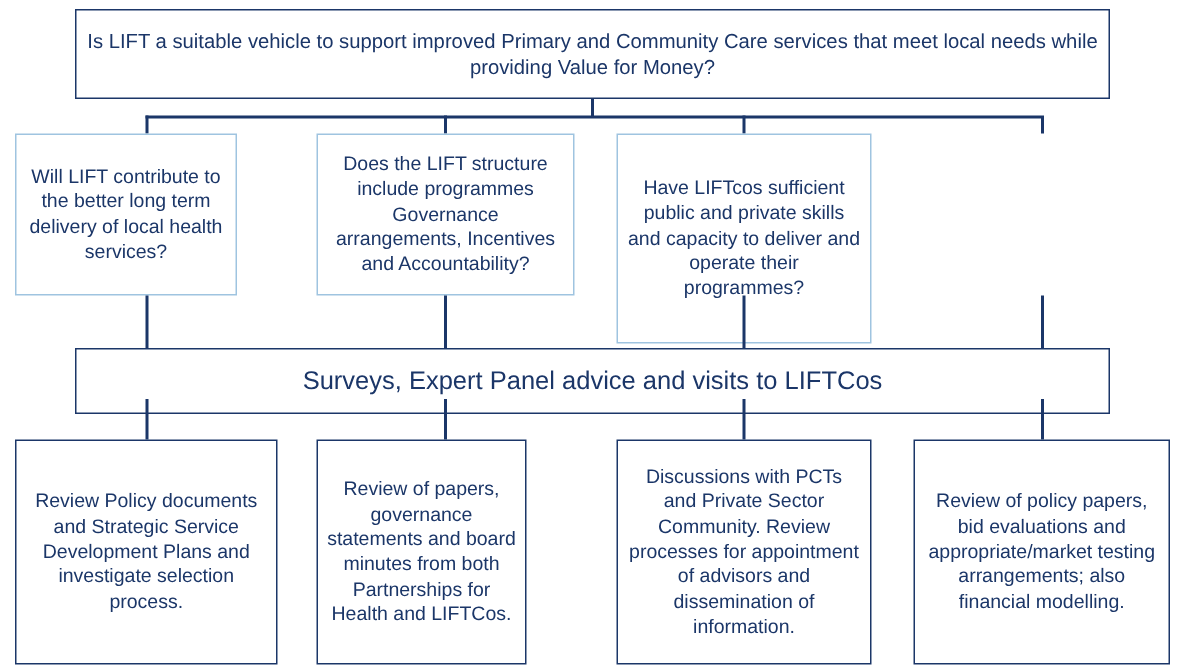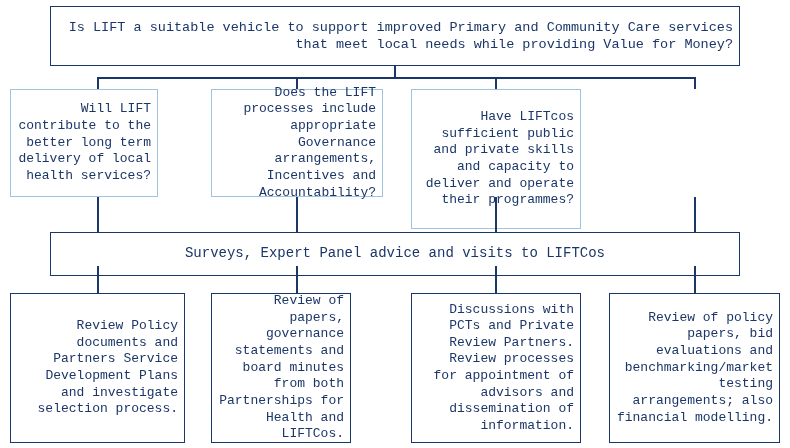--- a/index.html
+++ b/index.html
@@ -18,39 +18,38 @@
     position: relative;
     width: 790px;
     height: 448px;
   }
   .box {
     position: absolute;
     box-sizing: border-box;
     display: flex;
     align-items: center;
     justify-content: center;
-    text-align: right;
+    text-align: center;
     color: #1b3668;
     line-height: 1.28;
     padding: 21px 6px;
-    font-family: Liberation Mono, monospace;
   }
   .box .txt {
     display: block;
     white-space: pre-line;
   }
   
   .top-box {
     border: 1.5px solid #1b3668;
     font-size: 13.5px;
   }
   
   .band-box {
     border: 1.5px solid #1b3668;
-    font-size: 14px;
+    font-size: 17px;
   }
   
   .q-box {
     border: 1.5px solid #9fc4e0;
     font-size: 13px;
   }
   
   .m-box {
     border: 1.5px solid #1b3668;
     font-size: 13px;
@@ -75,46 +74,46 @@
   <div class="conn conn-h" style="left:97px; top:77px; width:597px;"></div>
   <div class="conn conn-v" style="left:97px; top:77px; height:12px;"></div>
   <div class="conn conn-v" style="left:296px; top:77px; height:12px;"></div>
   <div class="conn conn-v" style="left:495px; top:77px; height:12px;"></div>
   <div class="conn conn-v" style="left:694px; top:77px; height:12px;"></div>
 
   <div class="box q-box" style="left:10px; top:89px; width:148px; height:108px;">
     <span class="txt">Will LIFT contribute to the better long term delivery of local health services?</span>
   </div>
   <div class="box q-box" style="left:211px; top:89px; width:172px; height:108px;">
-    <span class="txt">Does the LIFT processes include appropriate Governance arrangements, Incentives and Accountability?</span>
+    <span class="txt">Does the LIFT structure include programmes Governance arrangements, Incentives and Accountability?</span>
   </div>
   <div class="box q-box" style="left:411px; top:89px; width:170px; height:140px;">
     <span class="txt">Have LIFTcos sufficient public and private skills and capacity to deliver and operate their programmes?</span>
   </div>
 
   <div class="conn conn-v" style="left:97px; top:197px; height:35px;"></div>
   <div class="conn conn-v" style="left:296px; top:197px; height:35px;"></div>
   <div class="conn conn-v" style="left:495px; top:197px; height:35px;"></div>
   <div class="conn conn-v" style="left:694px; top:197px; height:35px;"></div>
 
   <div class="box band-box" style="left:50px; top:232px; width:690px; height:34px;">
     <span class="txt">Surveys, Expert Panel advice and visits to LIFTCos</span>
   </div>
 
   <div class="conn conn-v" style="left:97px; top:266px; height:27px;"></div>
   <div class="conn conn-v" style="left:296px; top:266px; height:27px;"></div>
   <div class="conn conn-v" style="left:495px; top:266px; height:27px;"></div>
   <div class="conn conn-v" style="left:694px; top:266px; height:27px;"></div>
 
   <div class="box m-box" style="left:10px; top:293px; width:175px; height:150px;">
-    <span class="txt">Review Policy documents and Partners Service Development Plans and investigate selection process.</span>
+    <span class="txt">Review Policy documents and Strategic Service Development Plans and investigate selection process.</span>
   </div>
   <div class="box m-box" style="left:211px; top:293px; width:140px; height:150px;">
     <span class="txt">Review of papers, governance statements and board minutes from both Partnerships for Health and LIFTCos.</span>
   </div>
   <div class="box m-box" style="left:411px; top:293px; width:170px; height:150px;">
-    <span class="txt">Discussions with PCTs and Private Review Partners. Review processes for appointment of advisors and dissemination of information.</span>
+    <span class="txt">Discussions with PCTs and Private Sector Community. Review processes for appointment of advisors and dissemination of information.</span>
   </div>
   <div class="box m-box" style="left:609px; top:293px; width:171px; height:150px;">
-    <span class="txt">Review of policy papers, bid evaluations and benchmarking/market testing arrangements; also financial modelling.</span>
+    <span class="txt">Review of policy papers, bid evaluations and appropriate/market testing arrangements; also financial modelling.</span>
   </div>
 
 </div>
 
 </body></html>

